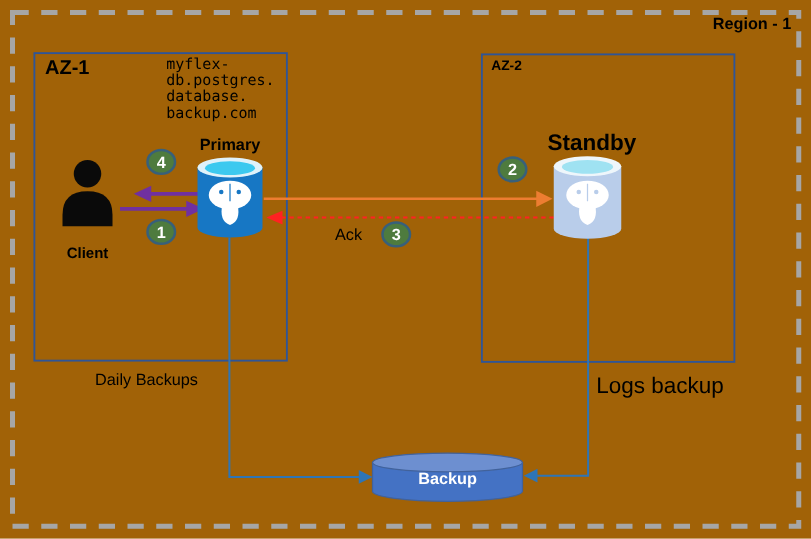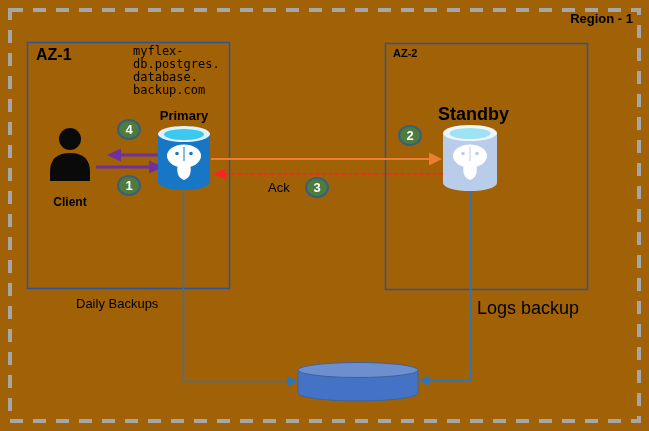--- a/index.html
+++ b/index.html
@@ -117,19 +117,20 @@
 
   <div class="lbl bold center" style="left:40px;top:195px;width:60px;font-size:12px;">Client</div>
 
 
   <div class="lbl" style="left:268px;top:180px;font-size:13px;">Ack</div>
 
   <div class="lbl" style="left:76px;top:296px;font-size:13px;">Daily Backups</div>
 
   <div class="lbl" style="left:477px;top:298px;font-size:18px;">Logs backup</div>
 
+  <div class="lbl bold center" style="left:298px;top:375px;width:120px;font-size:13px;color:#ffffff;">Backup</div>
 
   <div class="badge" style="left:117px;top:119px;">4</div>
   <div class="badge" style="left:117px;top:175px;">1</div>
   <div class="badge" style="left:398px;top:125px;">2</div>
   <div class="badge" style="left:305px;top:177px;">3</div>
 
 </div>
 
 </body></html>

